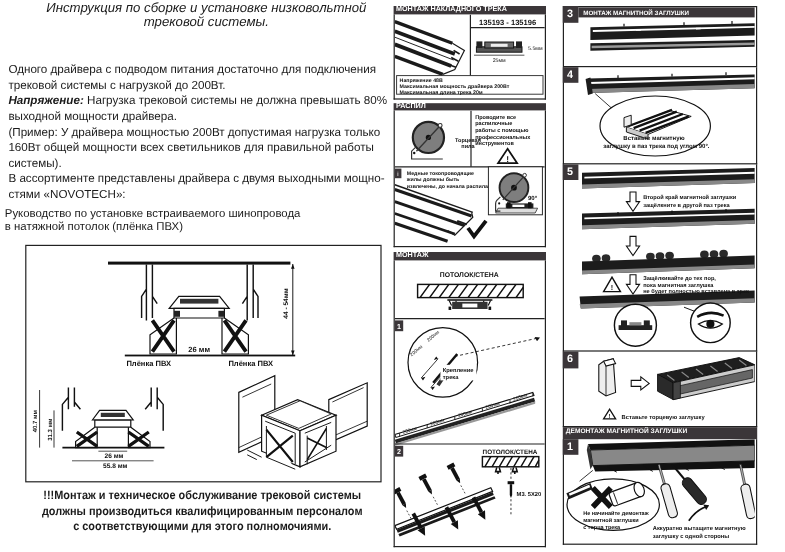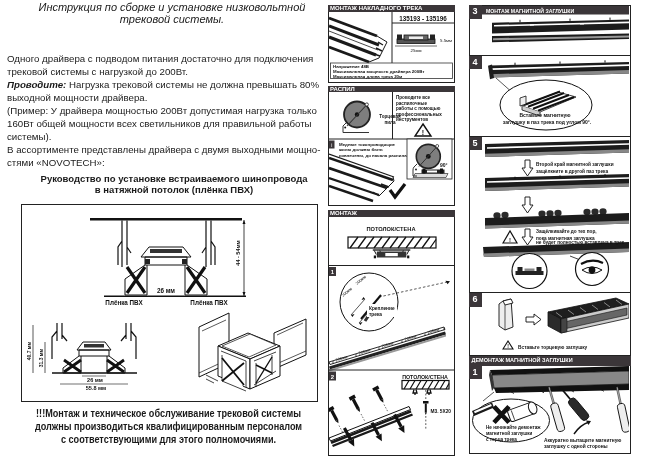--- a/index.html
+++ b/index.html
@@ -11,30 +11,30 @@
 </style>
 </head>
 <body>
 <div id="page">
 
 <div class="abs" style="left:7px;top:0.5px;width:330px;text-align:center;font-weight:normal;font-style:italic;font-size:11px;line-height:12px;">Инструкция по сборке и установке низковольтной<br>трековой системы.</div>
 
 <div class="abs" style="left:7px;top:27.5px;width:322px;font-size:9.7px;line-height:13px;margin-top:24px;">
 Одного драйвера с подводом питания достаточно для подключения<br>
 трековой системы с нагрузкой до 200Вт.<br>
-<b><i>Проводите:</i></b> Нагрузка трековой системы не должна превышать 80%<br>
+<b><i>Напряжение:</i></b> Нагрузка трековой системы не должна превышать 80%<br>
 выходной мощности драйвера.<br>
 (Пример: У драйвера мощностью 200Вт допустимая нагрузка только<br>
 160Вт общей мощности всех светильников для правильной работы<br>
 системы).<br>
 В ассортименте представлены драйвера с двумя выходными мощно-<br>
 стями «NOVOTECH»:
 </div>
 
-<div class="abs" style="left:4px;top:172.5px;width:340px;text-align:center;font-weight:bold;font-size:9.5px;line-height:11.5px;">Руководство по установке встраиваемого шинопровода<br>в натяжной потолок (плёнка ПВХ)</div>
+<div class="abs" style="left:4px;top:172.5px;width:340px;text-align:left;font-weight:normal;font-size:9.5px;line-height:11.5px;">Руководство по установке встраиваемого шинопровода<br>в натяжной потолок (плёнка ПВХ)</div>
 
 <div class="abs" style="left:21px;top:204px;width:295px;height:196px;border:1px solid #222;">
 <svg width="295" height="196" viewBox="0 0 295 196">
 
 <g stroke="#111" fill="none">
 
   <rect x="68" y="13" width="152" height="2.5" fill="#111" stroke="none"></rect>
 
   <path d="M100 15.5 L100 62 M105 15.5 L105 60 M100 36 L96 42 L96 60 M105 42 L109 48" stroke-width="1.2"></path>
   <path d="M184 15.5 L184 62 M189 15.5 L189 60 M189 36 L193 42 L193 60 M184 42 L180 48" stroke-width="1.2"></path>

